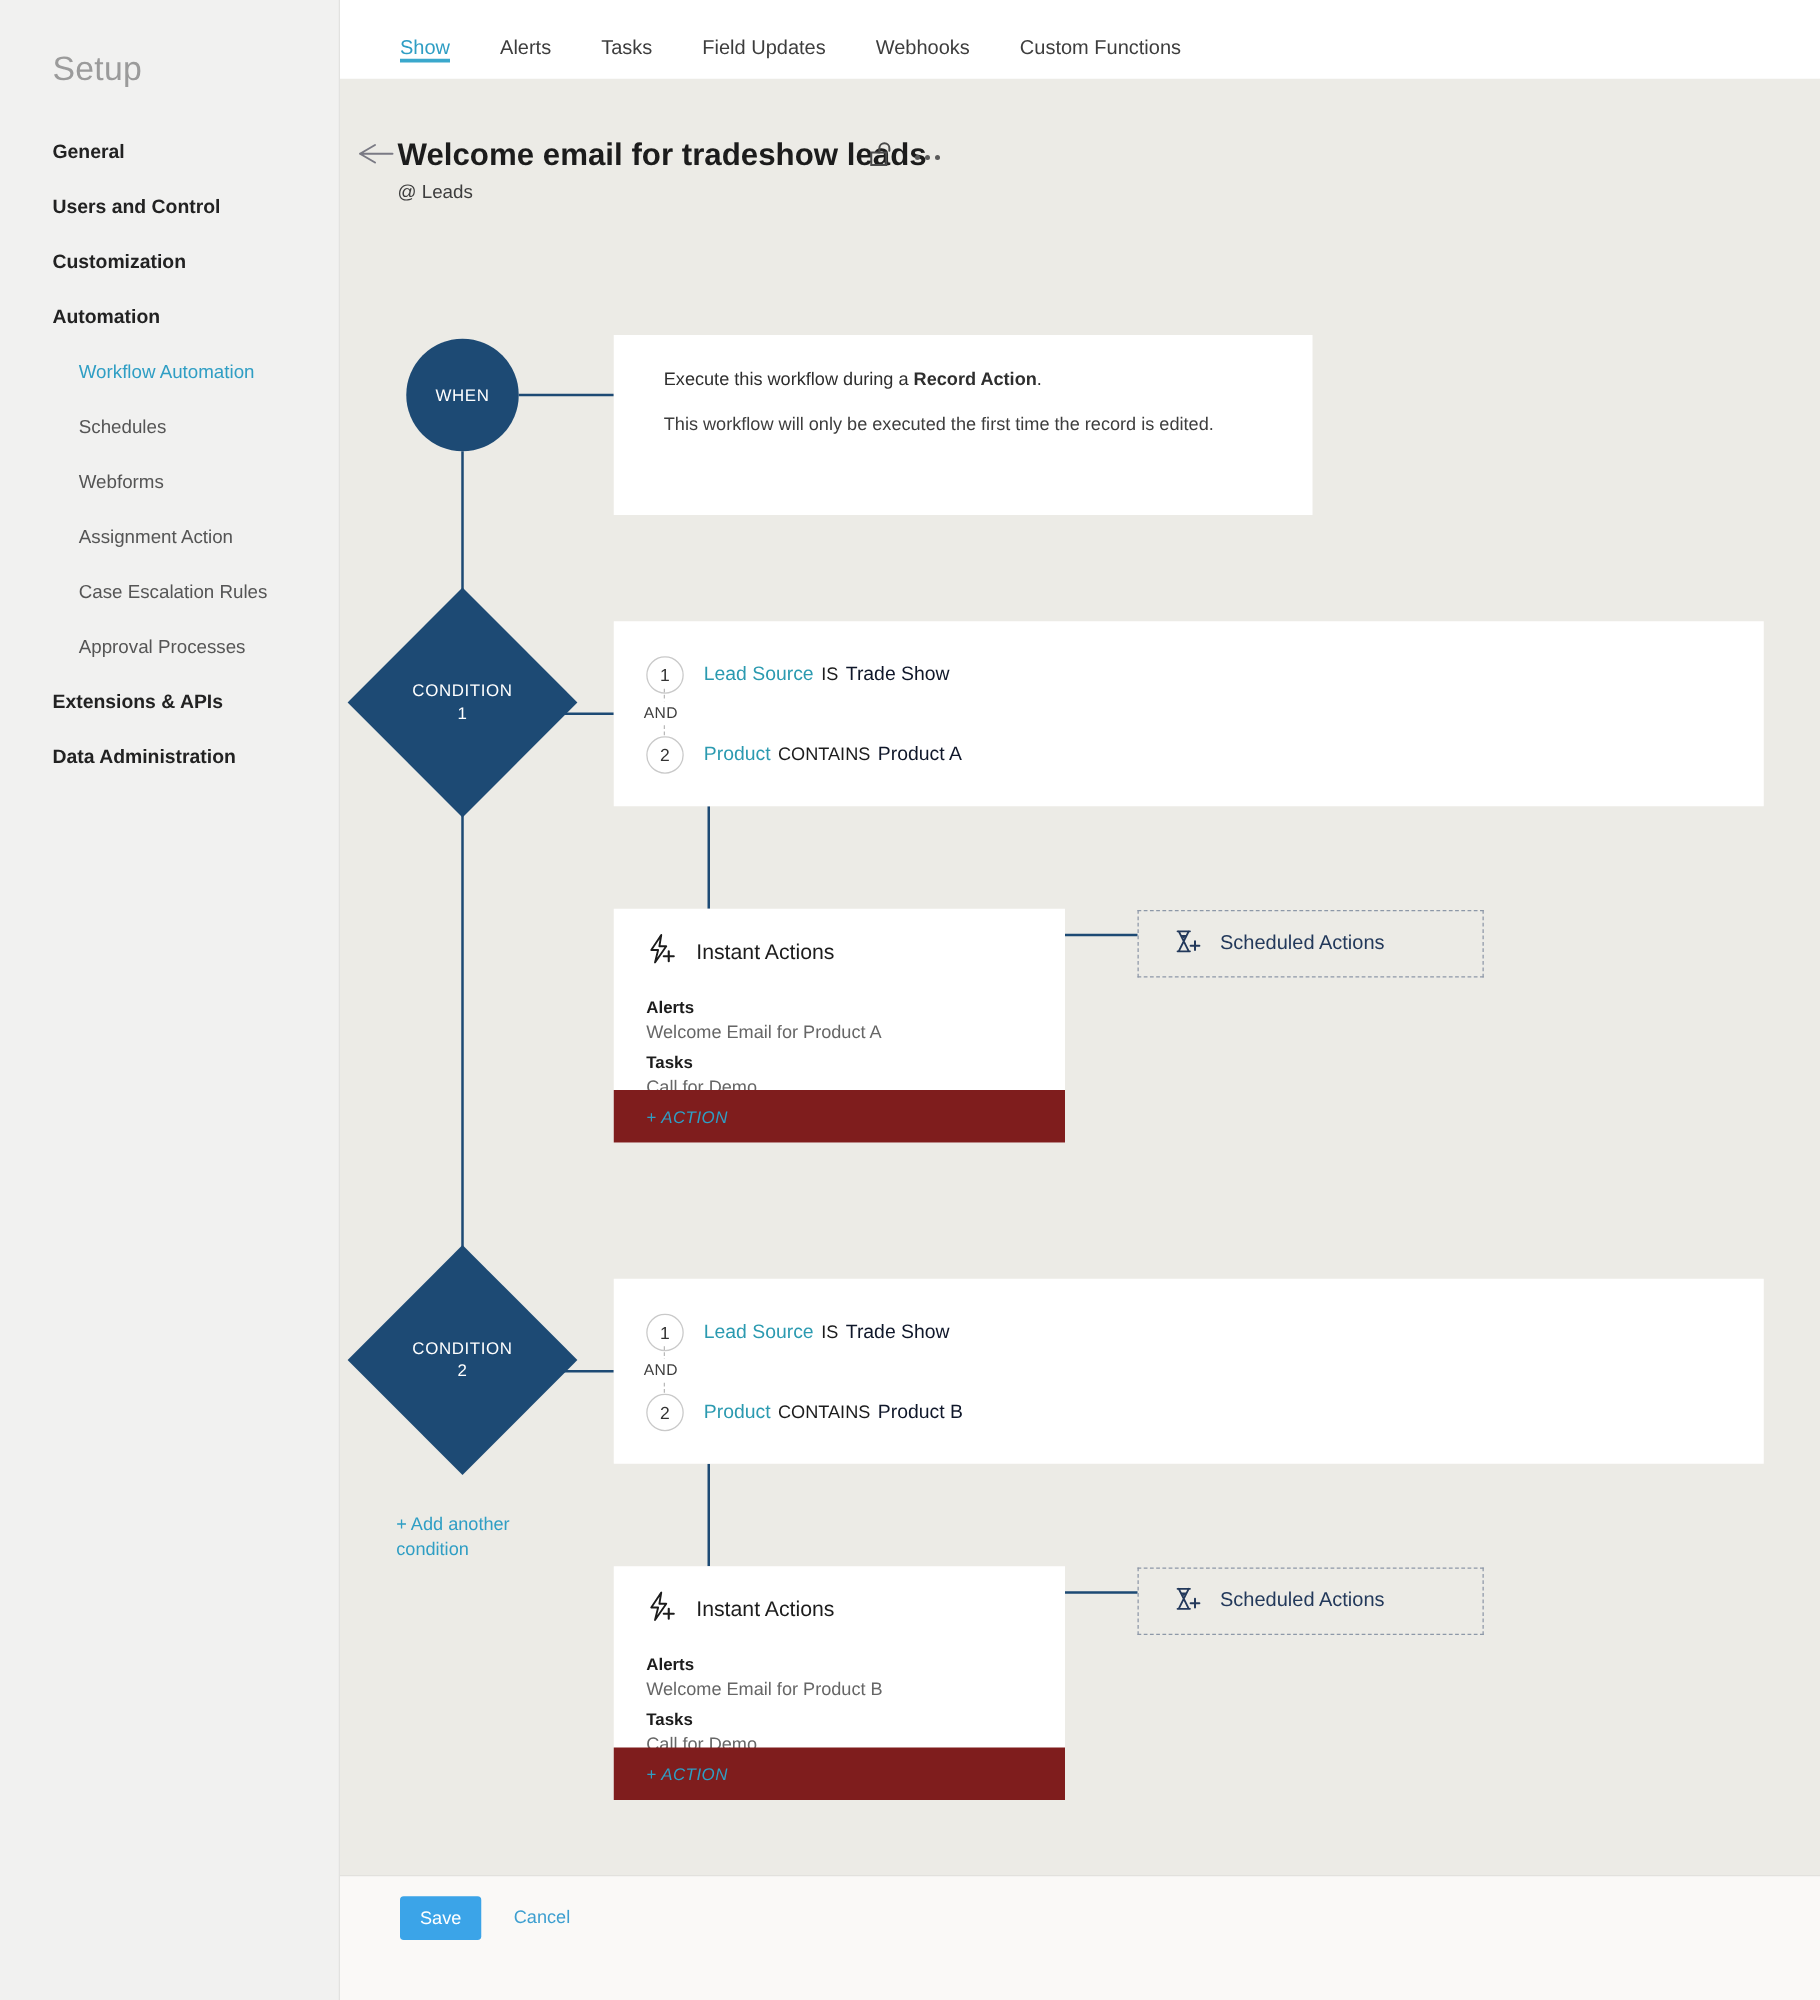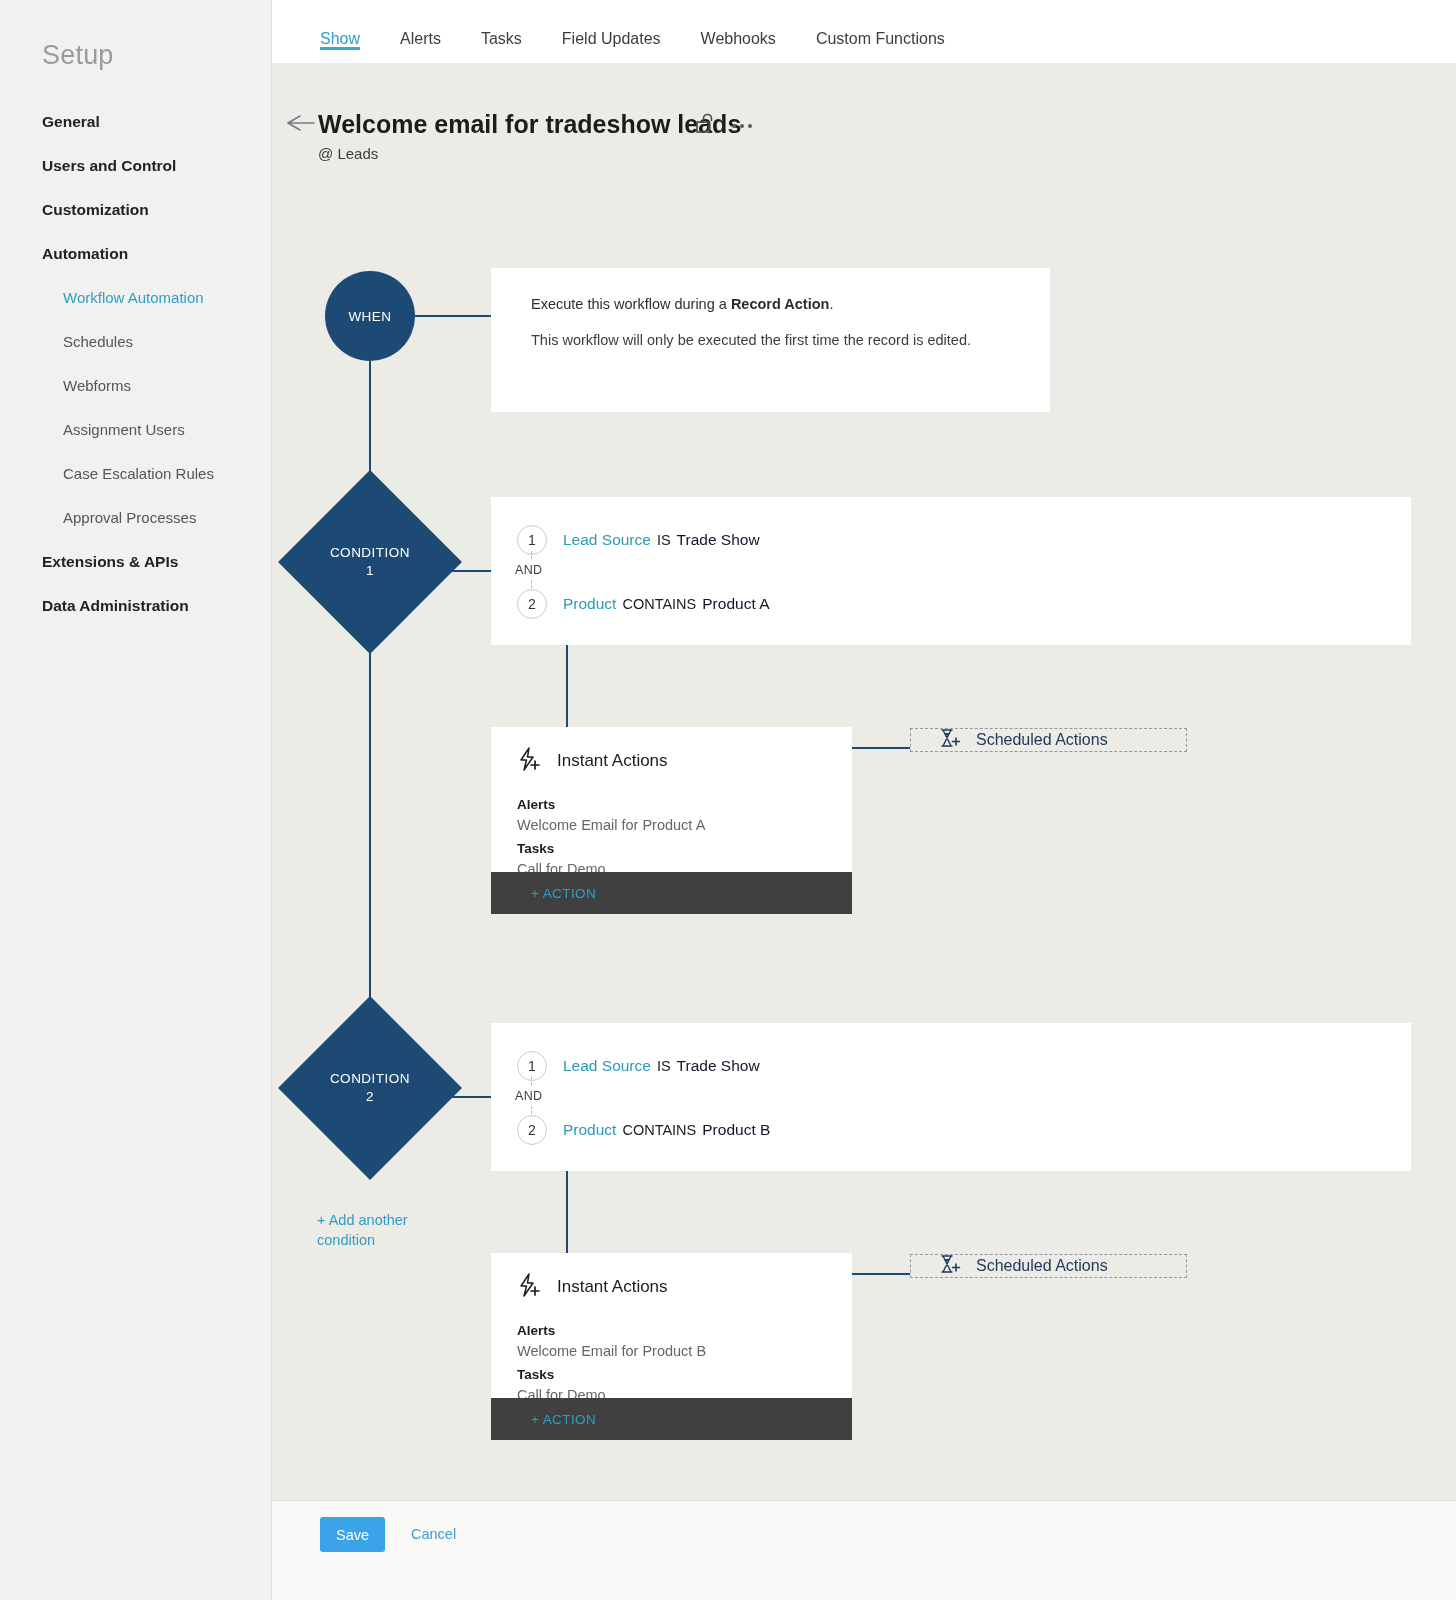--- a/index.html
+++ b/index.html
@@ -170,30 +170,30 @@
   .ia-head {
     display: flex; align-items: center;
     padding: 20px 0 0 26px;
   }
   .ia-head-text { margin-left: 14px; font-size: 17px; color: #1c1c1c; }
   .ia-body { padding: 14px 0 0 26px; }
   .ia-label { font-size: 13.5px; font-weight: 700; color: #1c1c1c; margin-top: 8px; }
   .ia-value { font-size: 14.5px; color: #666666; margin-top: 5px; }
   .ia-footer {
     position: absolute; left: 0; right: 0; bottom: 0;
-    height: 42px; background: #404040;
-    display: flex; align-items: center; padding-left: 40px;
+    height: 42px; background: #7f1d1d;
+    display: flex; align-items: center; padding-left: 26px; font-style: italic;
   }
   .ia-footer span {
     font-size: 13.5px; color: #2f9ec4; letter-spacing: .4px; cursor: pointer;
   }
 
   
   .sa-box {
-    position: absolute; width: 277px; height: 24px;
+    position: absolute; width: 277px; height: 54px;
     border: 1px dashed #8d98a8; background: transparent;
     display: flex; align-items: center; padding-left: 27px;
     cursor: pointer; z-index: 2;
   }
   #sa1-box { left: 638px; top: 665px; }
   #sa2-box { left: 638px; top: 1191px; }
   .sa-text { margin-left: 14px; font-size: 16px; color: #23395b; }
 
   
   .add-cond {
@@ -228,21 +228,21 @@
   <aside class="sidebar">
     <div class="setup-title">Setup</div>
     <nav class="nav">
       <div class="nav-item">General</div>
       <div class="nav-item">Users and Control</div>
       <div class="nav-item">Customization</div>
       <div class="nav-item">Automation</div>
       <div class="nav-sub active">Workflow Automation</div>
       <div class="nav-sub">Schedules</div>
       <div class="nav-sub">Webforms</div>
-      <div class="nav-sub">Assignment Users</div>
+      <div class="nav-sub">Assignment Action</div>
       <div class="nav-sub">Case Escalation Rules</div>
       <div class="nav-sub">Approval Processes</div>
       <div class="nav-item">Extensions &amp; APIs</div>
       <div class="nav-item">Data Administration</div>
     </nav>
   </aside>
 
   <div class="tabbar">
     <div class="tabs">
       <div class="tab active">Show</div>

